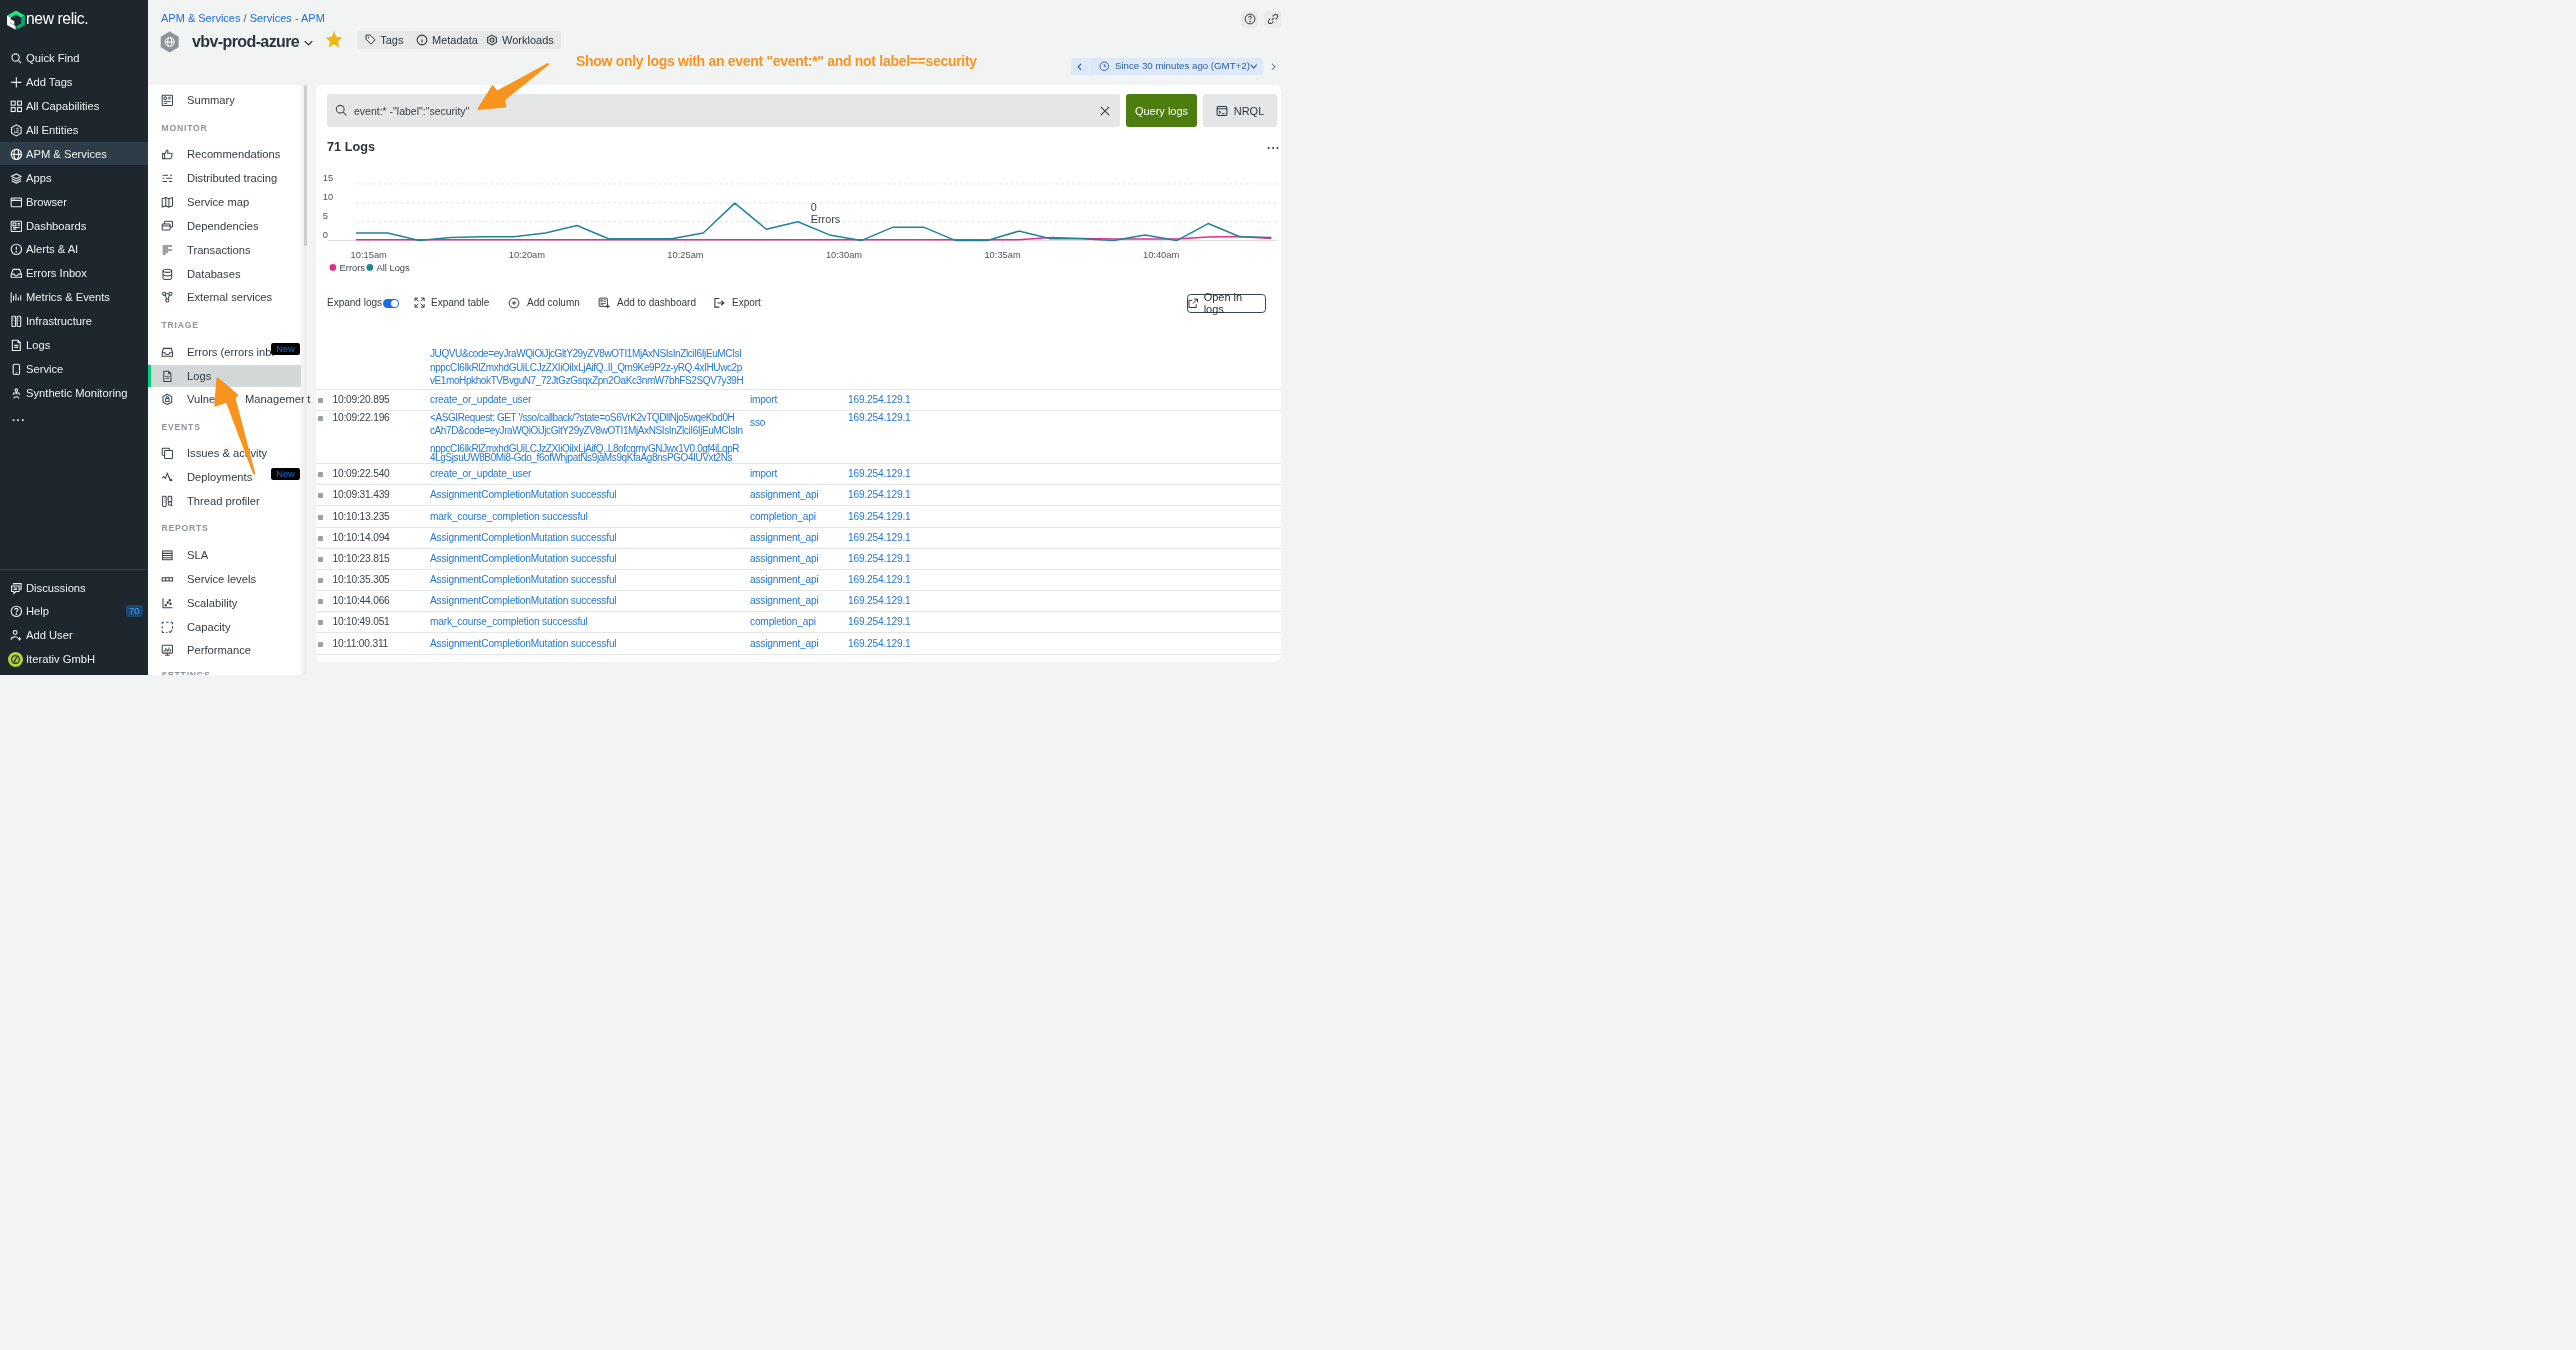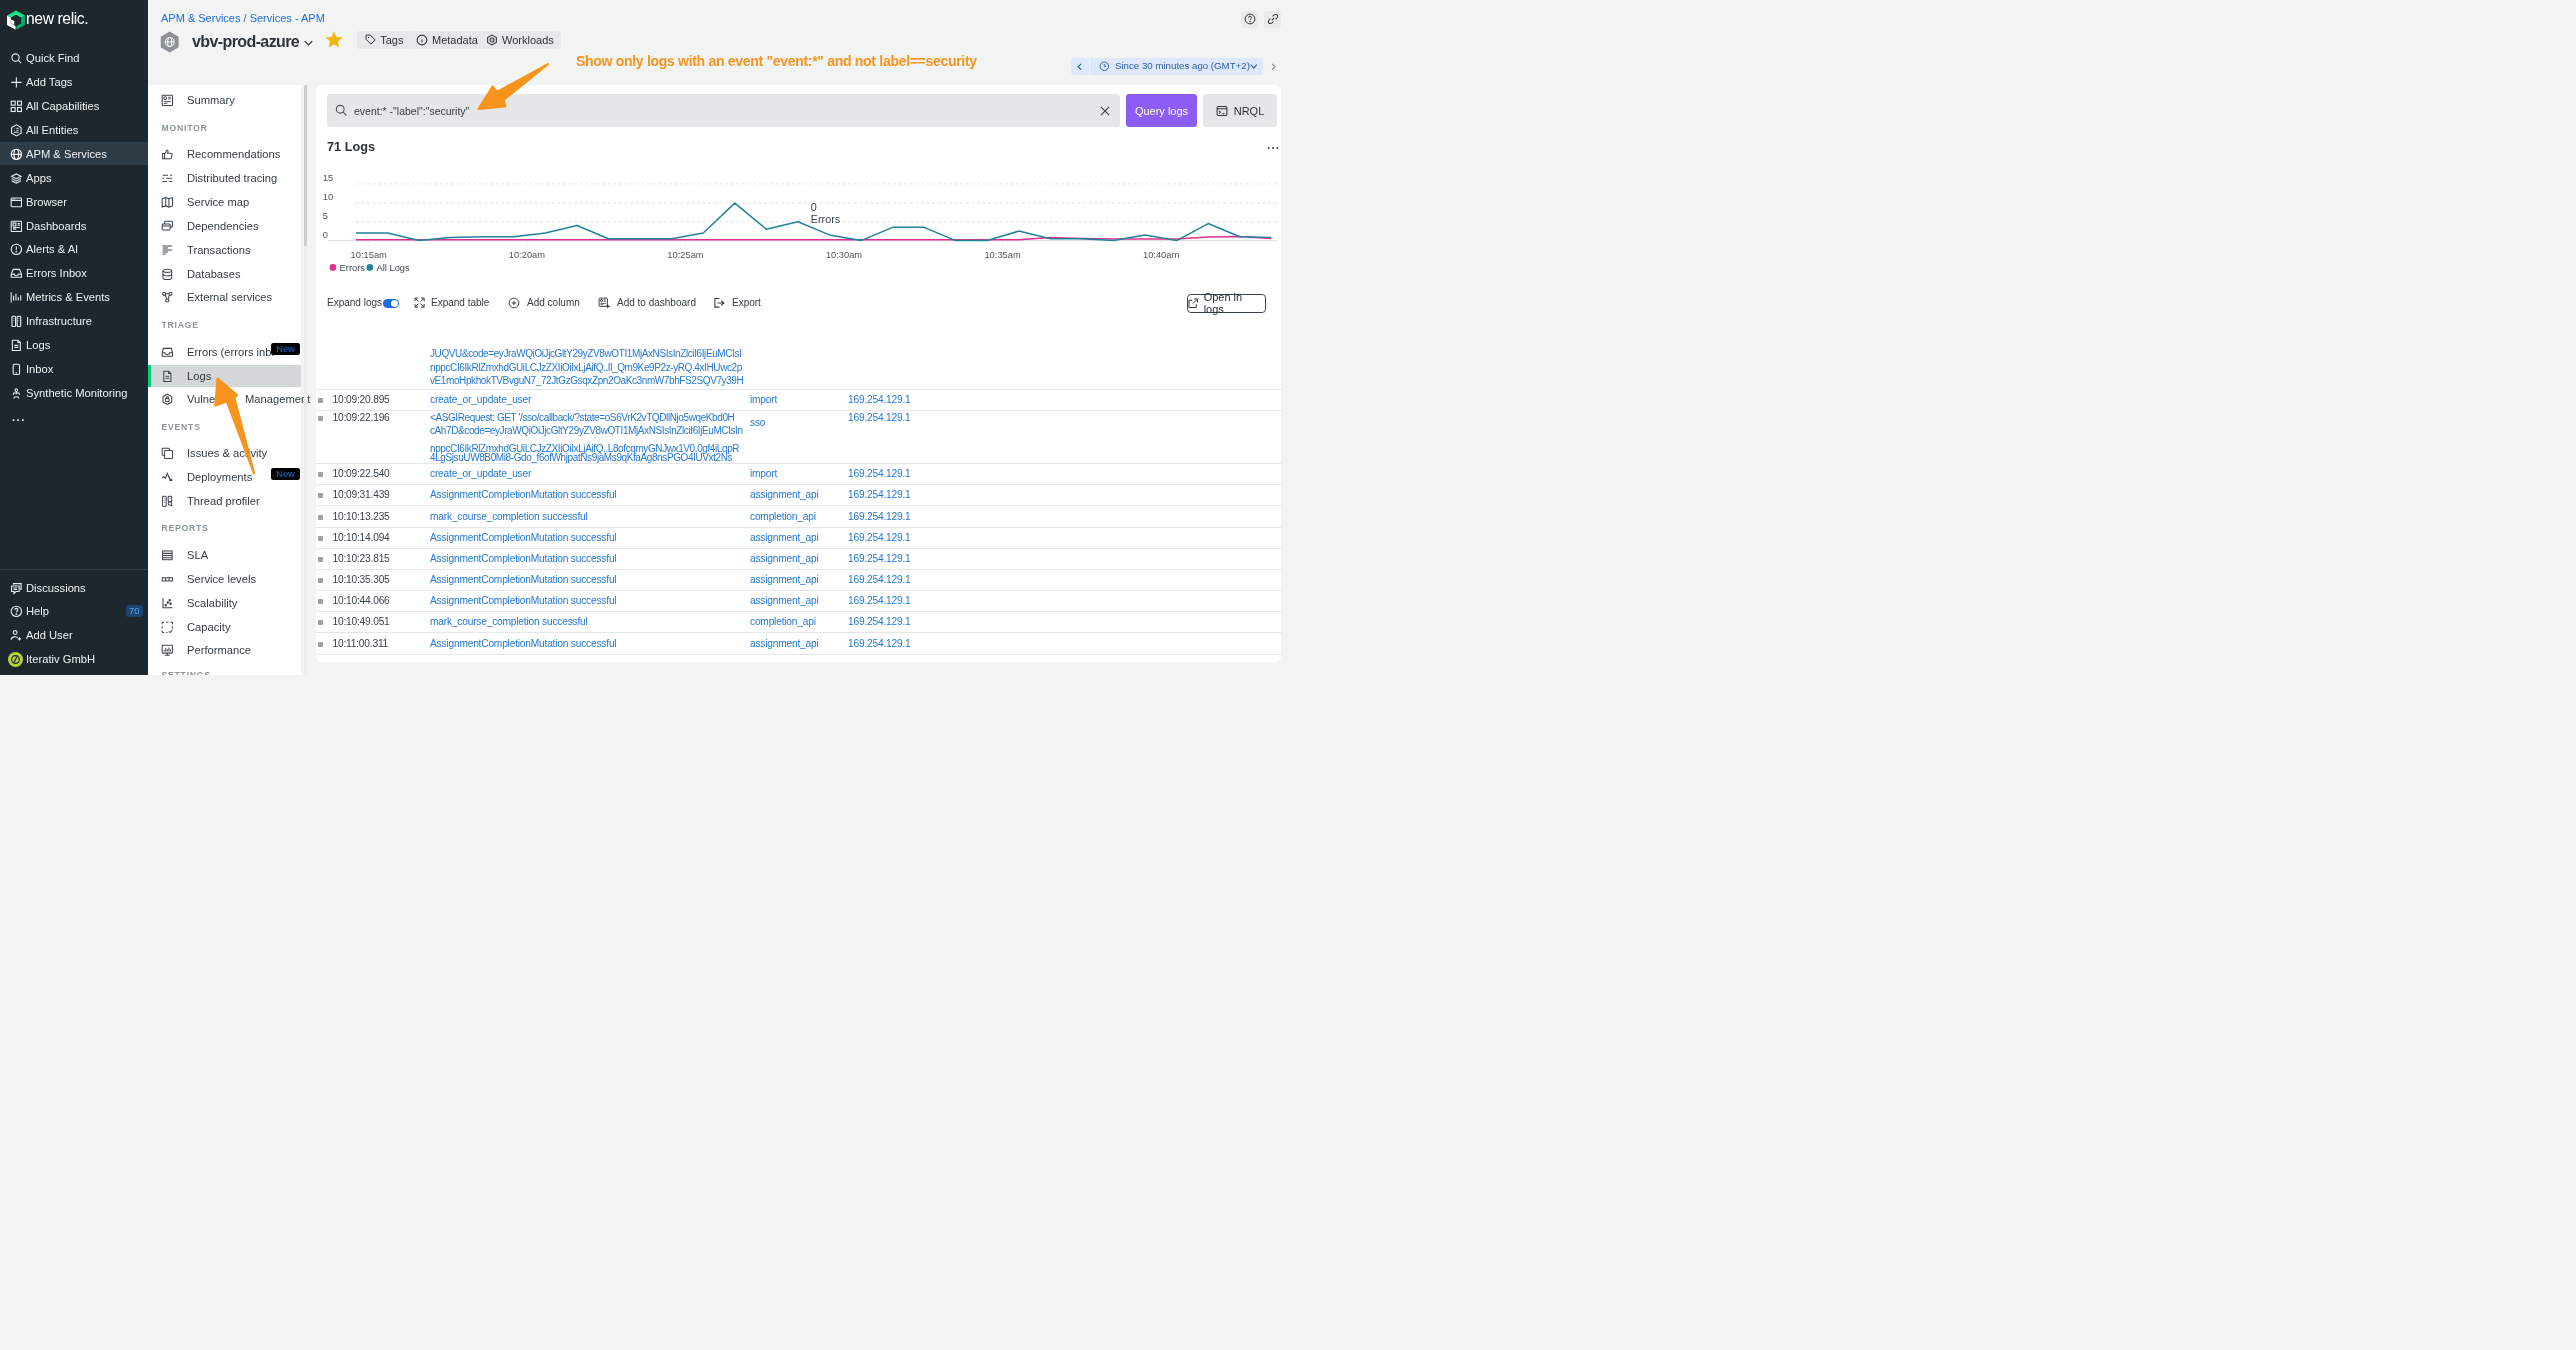--- a/index.html
+++ b/index.html
@@ -26,21 +26,21 @@
 
 .crumb { position:absolute; left:161px; top:12px; font-size:11px; color:#1d6fe0; }
 .crumb .sep { color:#55616b; }
 #title { position:absolute; left:192px; top:33px; font-size:16px; font-weight:bold; color:#2c353b; letter-spacing:-0.6px; }
 .hbtn { position:absolute; height:18px; background:#e7e8e9; border-radius:3px; color:#2b343a; font-size:11px; display:flex; align-items:center; gap:4.5px; padding:0 7.5px; }
 .topic { position:absolute; top:11px; width:17px; height:16.5px; background:#e9eaea; border-radius:3.7px; display:flex; align-items:center; justify-content:center; }
 
 
 #panel { position:absolute; left:316px; top:85px; width:965px; height:577px; background:#fff; border-radius:6px; }
 #searchbox { position:absolute; left:11px; top:9.3px; width:793px; height:33px; background:#e5e6e7; border-radius:3px; }
-#qlogs { position:absolute; left:810px; top:9.3px; width:71px; height:33px; background:#8b5cf6; border-radius:3px; color:#fff; font-size:11px; display:flex; align-items:center; justify-content:center; }
+#qlogs { position:absolute; left:810px; top:9.3px; width:71px; height:33px; background:#4d7c0f; border-radius:3px; color:#fff; font-size:11px; display:flex; align-items:center; justify-content:center; }
 #nrql { position:absolute; left:887px; top:9.3px; width:74px; height:33px; background:#e5e6e7; border-radius:3px; color:#2b343b; font-size:11px; display:flex; align-items:center; justify-content:center; gap:6px; }
 #logsh { position:absolute; left:11px; top:55px; font-size:12.7px; font-weight:bold; color:#2b343a; }
 
 
 .trow { position:absolute; left:0; width:965px; border-bottom:0.7px solid #e4e6e7; }
 .link { color:#2478d4; font-size:10.2px; letter-spacing:-0.2px; }
 .cb { position:absolute; left:1.5px; width:5.6px; height:5.6px; background:#9aa1a6; border-radius:1.1px; }
 .ts { position:absolute; left:16.5px; font-size:10.2px; letter-spacing:-0.2px; color:#39424a; }
 .ev { position:absolute; left:114px; }
 .tok { font-size:10px !important; letter-spacing:-0.4px !important; }
@@ -156,21 +156,21 @@
           <path d="M10 1.5 V4.5 H13"></path>
           <path d="M5.5 8 H10.5 M5.5 10.5 H10.5"></path>
         </svg>
         <span class="tx">Logs</span>
       </div>
     <div class="nitem" style="top:357px">
         <svg class="ic" viewBox="0 0 16 16" fill="none" stroke="#e8ebec" stroke-width="1.4">
           <rect x="4" y="1.5" width="8" height="13" rx="1.5"></rect>
           <path d="M7 12.5 H9"></path>
         </svg>
-        <span class="tx">Inbox</span>
+        <span class="tx">Service</span>
       </div>
     <div class="nitem" style="top:381px">
         <svg class="ic" viewBox="0 0 16 16" fill="none" stroke="#e8ebec" stroke-width="1.4">
           <circle cx="8" cy="4" r="1.6"></circle>
           <path d="M8 5.6 V9 M5 14.5 C5 11.5 11 11.5 11 14.5 M4 7.5 H12 M4.8 7.5 L4 10 M11.2 7.5 L12 10"></path>
         </svg>
         <span class="tx">Synthetic Monitoring</span>
       </div>
     <div class="nitem" style="top:405px">
         <span class="tx" style="left:12px;letter-spacing:1.5px;font-weight:bold">...</span>

